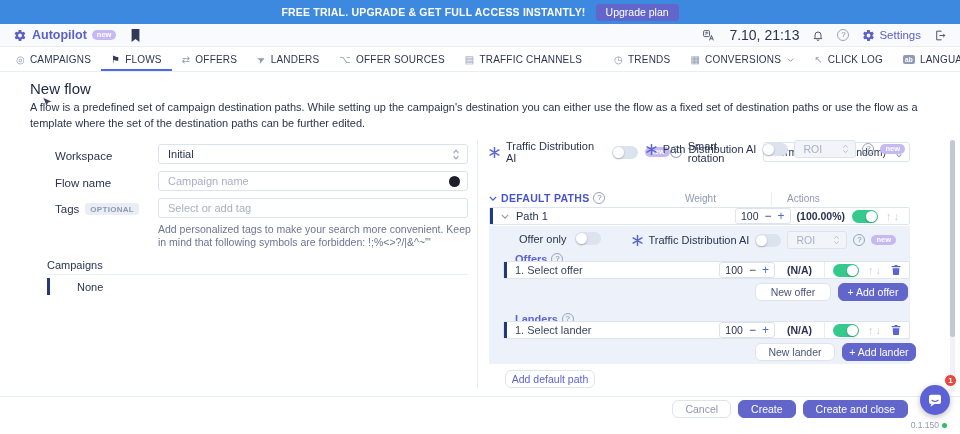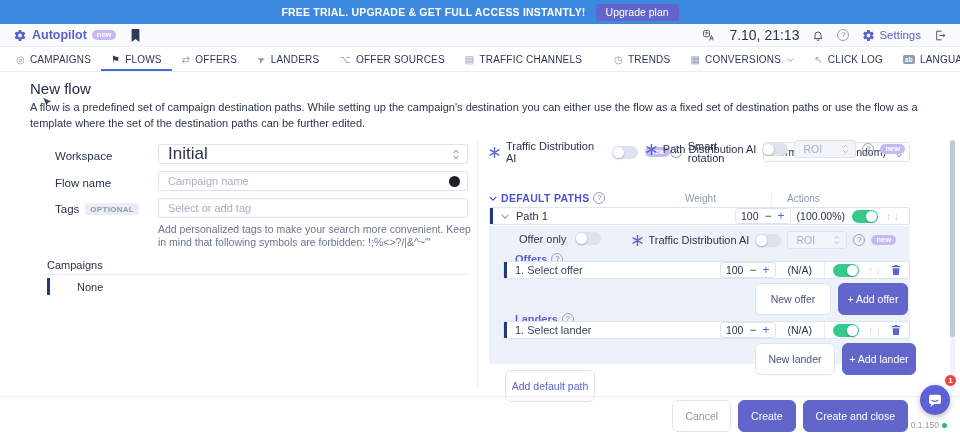--- a/index.html
+++ b/index.html
@@ -54,21 +54,21 @@
   .page-desc { position:absolute; left:30px; top:100px; width:910px; font-size:11px;
                line-height:1.45; color:#2b3450; }
 
   
   .f-label { position:absolute; left:55px; font-size:11.5px; color:#2a3350; }
   .f-input { position:absolute; left:158px; width:310px; height:20px; border:1px solid #dde3ee;
              border-radius:3px; font-size:11px; color:#2a3350; padding:0 9px; background:#fff;
              font-family:inherit; }
   .f-input::placeholder { color:#a6afc4; }
   .f-select { position:absolute; left:158px; width:310px; height:20px; border:1px solid #dde3ee;
-              border-radius:3px; font-size:17px; color:#2a3350; padding:0 7px 0 9px; background:#fff;
+              border-radius:3px; font-size:11px; color:#2a3350; padding:0 7px 0 9px; background:#fff;
               display:flex; align-items:center; justify-content:space-between; cursor:pointer; }
   .opt-badge { background:#e9eef6; color:#8f99b0; font-size:8px; font-weight:bold; border-radius:3px;
                padding:1.5px 5px; margin-left:6px; letter-spacing:.3px; }
   .black-dot { position:absolute; left:449px; top:176px; width:11px; height:11px; border-radius:50%;
                background:#1c1f27; }
   .help-text { position:absolute; left:158px; top:223px; width:314px; font-size:10.5px;
                line-height:1.25; color:#6b7590; }
   .campaigns-lbl { position:absolute; left:47px; top:259px; font-size:11px; color:#2a3350; }
   .campaigns-div { position:absolute; left:47px; top:274px; width:421px; height:1px; background:#e9edf4; }
   .none-bar { position:absolute; left:47px; top:278px; width:3px; height:17px; background:#24397c; }
@@ -88,31 +88,31 @@
          color:#2a3350; height:20px; cursor:pointer; }
   .sel.disabled { background:#f1f4f9; color:#a7b0c4; }
   .ai-lbl { font-size:11px; color:#2a3350; }
   .sec-title { color:#5b64d3; font-weight:bold; font-size:11px; }
   .weight-box { border:1px solid #dde3ee; border-radius:3px; height:16px; display:flex;
                 align-items:center; padding:0 5px; font-size:10.5px; gap:6px; background:#fff; }
   .w-val { color:#2a3350; }
   .w-minus { color:#39436b; cursor:pointer; font-size:12px; line-height:1; }
   .w-plus { color:#4a6be0; cursor:pointer; font-size:12px; line-height:1; }
   .ud { color:#c6cddc; font-size:11px; cursor:pointer; line-height:1; }
-  .pct { font-size:10.5px; color:#2a3350; }
+  .pct { font-size:10.5px; color:#2a3350;font-weight:bold; }
   .cols-hdr { position:absolute; left:0; top:52px; width:421px; height:15px; font-size:10px;
               color:#8f99b0; }
   .path-row { position:absolute; left:0; top:67px; width:421px; height:18px; border:1px solid #dfe5ef;
               border-radius:2px; background:#fff; display:flex; align-items:center; }
   .left-bar { width:3px; height:100%; background:#24397c; flex:none; }
   .blue-box { position:absolute; left:0; top:86px; width:421px; height:138px; background:#ecf1fa; }
   .item-row { position:absolute; left:14px; width:407px; height:18px; border:1px solid #dfe5ef;
               border-radius:2px; background:#fff; display:flex; align-items:center; }
   .cell-div { width:1px; height:100%; background:#e9edf4; }
-  .btn { border-radius:6px; font-size:10.5px; font-family:inherit; cursor:pointer; height:32px;
+  .btn { border-radius:6px; font-size:10.5px; font-family:inherit; cursor:pointer; height:18px;
          display:inline-flex; align-items:center; justify-content:center; }
   .btn-ghost { background:#fff; border:1px solid #dfe3ec; color:#4a5578; }
   .btn-primary { background:#6266cb; border:1px solid #6266cb; color:#fff; }
   .btn-link { background:#fff; border:1px solid #dfe3ec; color:#5b64d3; }
   .trash { display:flex; cursor:pointer; }
 
   
   .sb-track { position:absolute; left:950px; top:140px; width:5px; height:252px; background:#f0f2f7;
               border-radius:3px; }
   .sb-thumb { position:absolute; left:950px; top:140px; width:5px; height:197px; background:#c2c8d6;

